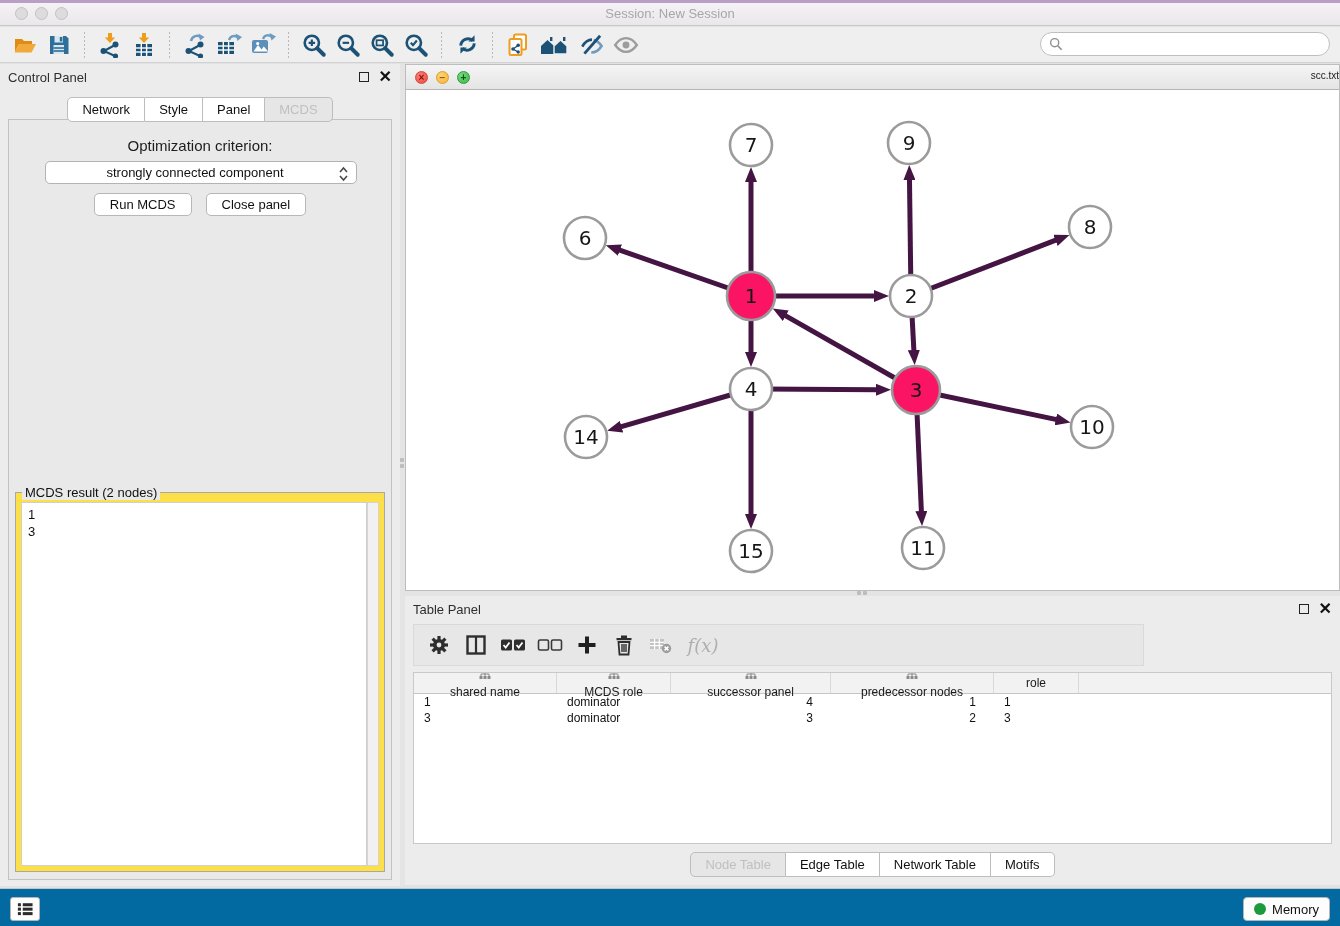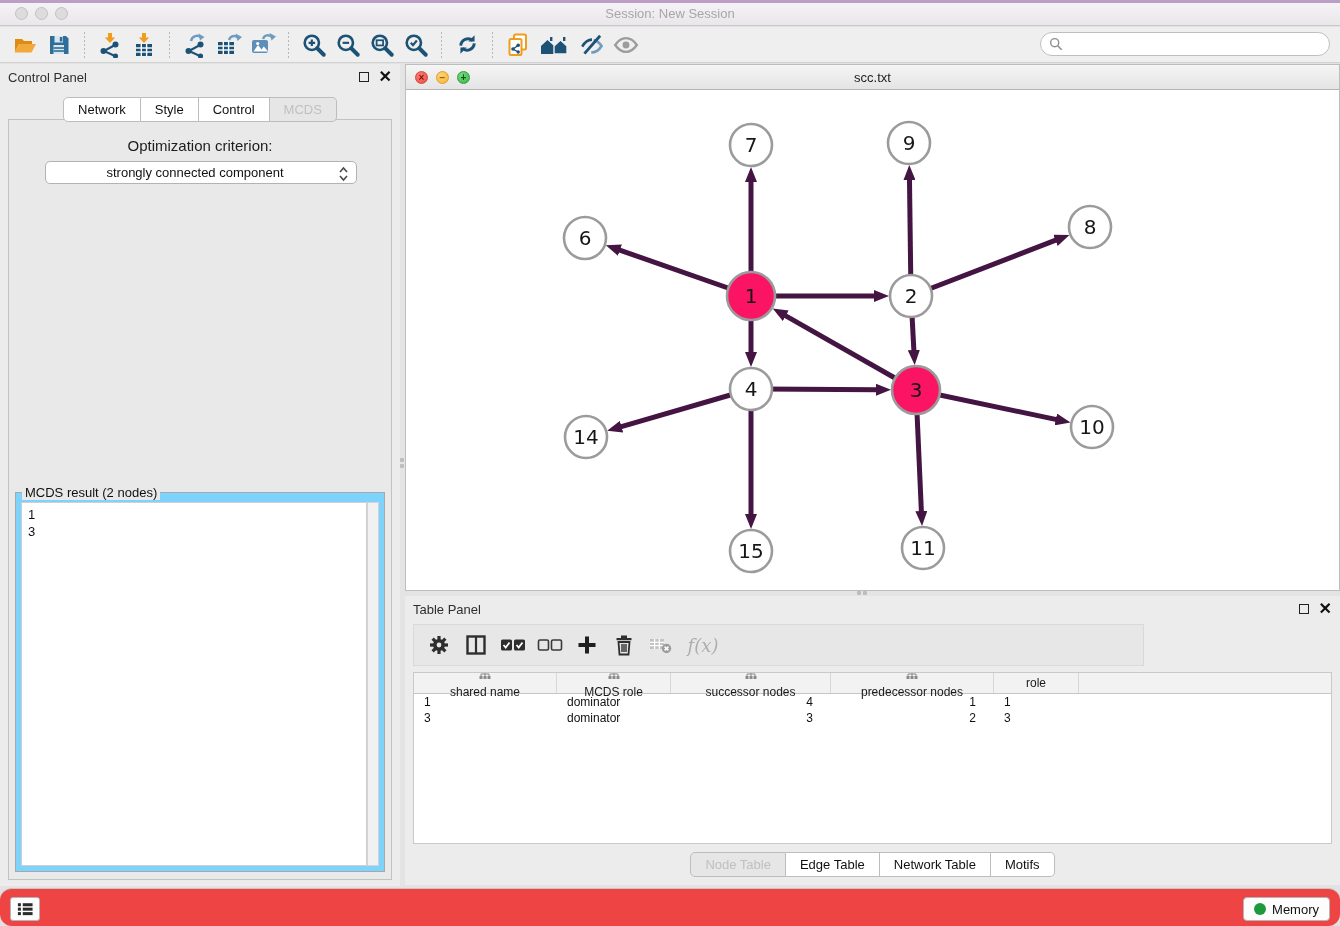--- a/index.html
+++ b/index.html
@@ -37,35 +37,35 @@
   .tab.active { background:#e6e6e6; color:#c0c0c0; }
   #cp-tabs { top:33px; }
   #cp-body { left:8px; top:55px; width:384px; height:761px; background:#e9e9e9; border:1px solid #c2c2c2; }
   #opt-label { width:100%; text-align:center; top:17px; font-size:15px; color:#1d1d1d; }
   #opt-select { left:36px; top:41px; width:312px; height:23px; background:#fff; border:1px solid #b3b3b3;
     border-radius:5px; display:flex; align-items:center; font-size:13px; color:#111; padding:0 24px 0 12px; cursor:pointer;justify-content:center; }
   #opt-select .spin { position:absolute; right:8px; top:4px; }
   #cp-buttons { top:73px; width:100%; display:flex; justify-content:center; gap:14px; }
   .cp-btn { background:#fff; border:1px solid #b7b7b7; border-radius:5px; font-size:13px; color:#111;
     padding:3px 15px; font-family:"Liberation Sans",sans-serif; cursor:pointer; }
-  #mcds-fieldset { left:6px; top:372px; width:370px; height:380px; border:1px solid #a8a8a8; background:#7dd3fc; }
+  #mcds-fieldset { left:6px; top:372px; width:370px; height:380px; border:1px solid #a8a8a8; background:#fde047; }
   #mcds-legend { position:absolute; left:6px; top:-8px; background:#e9e9e9; padding:0 3px; font-size:13px; color:#111; }
   #mcds-text { position:absolute; left:5px; top:9px; right:17px; bottom:5px; background:#fff; border:1px solid #cfcfcf;
     font-size:13px; color:#111; padding:3px 6px; line-height:17px; }
   #mcds-scroll { position:absolute; right:5px; top:9px; width:12px; bottom:5px; background:#f1f1f1; border:1px solid #d4d4d4; }
 
   
   #v-split { left:400px; top:64px; width:5px; height:822px; background:#e4e4e4; cursor:col-resize; }
   #v-split .dot, #h-split .dot { position:absolute; background:#bdbdbd; width:4px; height:4px; border-radius:1px; }
   #h-split { left:405px; top:591px; width:935px; height:5px; background:#e4e4e4; cursor:row-resize; }
 
   
   #net-window { left:405px; top:64px; width:935px; height:527px; background:#fff; border:1px solid #bdbdbd; }
   #net-titlebar { height:25px; background:linear-gradient(#f5f5f5,#e4e4e4); border-bottom:1px solid #b5b5b5; position:relative; }
-  #net-titlebar .title { position:absolute; width:100%; text-align:center; top:5px; font-size:13px; color:#1d1d1d; }
+  #net-titlebar .title { position:absolute; width:100%; text-align:right; top:5px; font-size:10px; color:#1d1d1d; }
   .mac-dot { position:absolute; top:6px; width:13px; height:13px; border-radius:50%; font-size:10px; font-weight:bold;
     text-align:center; line-height:12px; cursor:pointer; }
   #mac-close { left:9px;  background:radial-gradient(circle at 35% 30%, #fb7d74, #ef4b40); border:1px solid #d2463c; color:#7c150d; }
   #mac-min   { left:30px; background:radial-gradient(circle at 35% 30%, #fdd27b, #f7b42e); border:1px solid #dd9e2b; color:#91591a; }
   #mac-max   { left:51px; background:radial-gradient(circle at 35% 30%, #7ed784, #35b844); border:1px solid #2e9e3c; color:#0d5b17; }
   #net-canvas { position:absolute; left:0; top:25px; right:0; bottom:0; background:#fff; overflow:hidden; }
 
   
   #table-panel { left:405px; top:596px; width:935px; height:289px; background:#ececec; }
   #tp-toolbar { left:8px; top:28px; width:731px; height:42px; background:#e7e7e7; border:1px solid #d9d9d9;
@@ -74,21 +74,21 @@
   .fx { font-family:"DejaVu Serif", serif; font-style:italic; font-size:18px; color:#aeaeae; }
   #tp-table { left:8px; top:76px; width:919px; height:172px; background:#fff; border:1px solid #c9c9c9; overflow:hidden; }
   #table-header { display:flex; height:21px; background:#f2f2f2; border-bottom:1px solid #c6c6c6; }
   .th { display:flex; align-items:center; justify-content:center; gap:6px; font-size:12px; color:#1a1a1a;
     border-right:1px solid #d8d8d8; height:100%; cursor:pointer;flex-direction:column; }
   .tr { display:flex; height:16px; align-items:center; cursor:default; }
   .td { font-size:12px; color:#111; height:100%; line-height:16px; overflow:hidden; white-space:nowrap; }
   #tp-tabs { bottom:8px; width:100%; display:flex; justify-content:center; }
 
   
-  #status-bar { left:0; top:888px; width:1340px; height:38px; background:#ef4444; border-top:1px solid #c6c6c6;border-radius:12px; }
+  #status-bar { left:0; top:888px; width:1340px; height:38px; background:#0369a1; border-top:1px solid #c6c6c6; }
   #list-btn { position:absolute; left:10px; top:8px; width:30px; height:24px; background:#fdfdfd;
     border:1px solid #b5b5b5; border-radius:3px; display:flex; align-items:center; justify-content:center; cursor:pointer; }
   #memory-btn { position:absolute; right:10px; top:8px; height:24px; background:#fdfdfd; border:1px solid #b5b5b5;
     border-radius:4px; display:flex; align-items:center; gap:6px; padding:0 10px; font-size:13px; color:#111; cursor:pointer; }
   #memory-btn .dot { width:12px; height:12px; border-radius:50%; background:#1d9b3c; }
 </style>
 </head>
 <body>
 
 <div id="titlebar" class="abs">
@@ -271,33 +271,37 @@
     <div id="opt-label" class="abs">Optimization criterion:</div>
     <div id="opt-select" class="abs">
       <span>strongly connected component</span>
       <span class="spin">
         <svg width="9" height="16" viewBox="0 0 9 16">
             <path d="M1 6l3.5-4L8 6" fill="none" stroke="#4a4a4a" stroke-width="1.6"></path>
             <path d="M1 10l3.5 4L8 10" fill="none" stroke="#4a4a4a" stroke-width="1.6"></path>
           </svg>
       </span>
     </div>
+    <div id="cp-buttons" class="abs">
+      <button class="cp-btn">Run MCDS</button>
+      <button class="cp-btn">Close panel</button>
+    </div>
     <div id="mcds-fieldset" class="abs">
       <span id="mcds-legend">MCDS result (2 nodes)</span>
       <div id="mcds-text">
           <div>1</div>
           <div>3</div>
         </div>
       <div id="mcds-scroll"></div>
     </div>
   </div>
   <div id="cp-tabs" class="tabs-row">
       <div class="tab">Network</div>
       <div class="tab">Style</div>
-      <div class="tab">Control</div>
+      <div class="tab">Panel</div>
       <div class="tab active">MCDS</div>
     </div>
 </div>
 
 <div id="v-split" class="abs">
   <span class="dot" style="left:0px;top:394px"></span>
     <span class="dot" style="left:0px;top:400px"></span>
 </div>
 
 <div id="net-window" class="abs">
@@ -475,21 +479,21 @@
                 <rect x="4.5" y="0" width="3" height="3"></rect>
                 <rect x="0.5" y="8" width="3" height="3"></rect>
                 <rect x="4.5" y="8" width="3" height="3"></rect>
                 <rect x="8.5" y="8" width="3" height="3"></rect>
               </g>
               <g stroke="#8a8a8a" stroke-width="1">
                 <path d="M6 3v3M2 6v2M6 6v2M10 6v2M2 6h8" fill="none"></path>
               </g>
             </svg>
           </span>
-          <span>successor nodes</span>
+          <span>successor panel</span>
         </div>
         <div class="th" style="width: 163px;">
           <span style="display: flex;">
             <svg width="12" height="11" viewBox="0 0 12 11">
               <g fill="#8a8a8a">
                 <rect x="4.5" y="0" width="3" height="3"></rect>
                 <rect x="0.5" y="8" width="3" height="3"></rect>
                 <rect x="4.5" y="8" width="3" height="3"></rect>
                 <rect x="8.5" y="8" width="3" height="3"></rect>
               </g>

